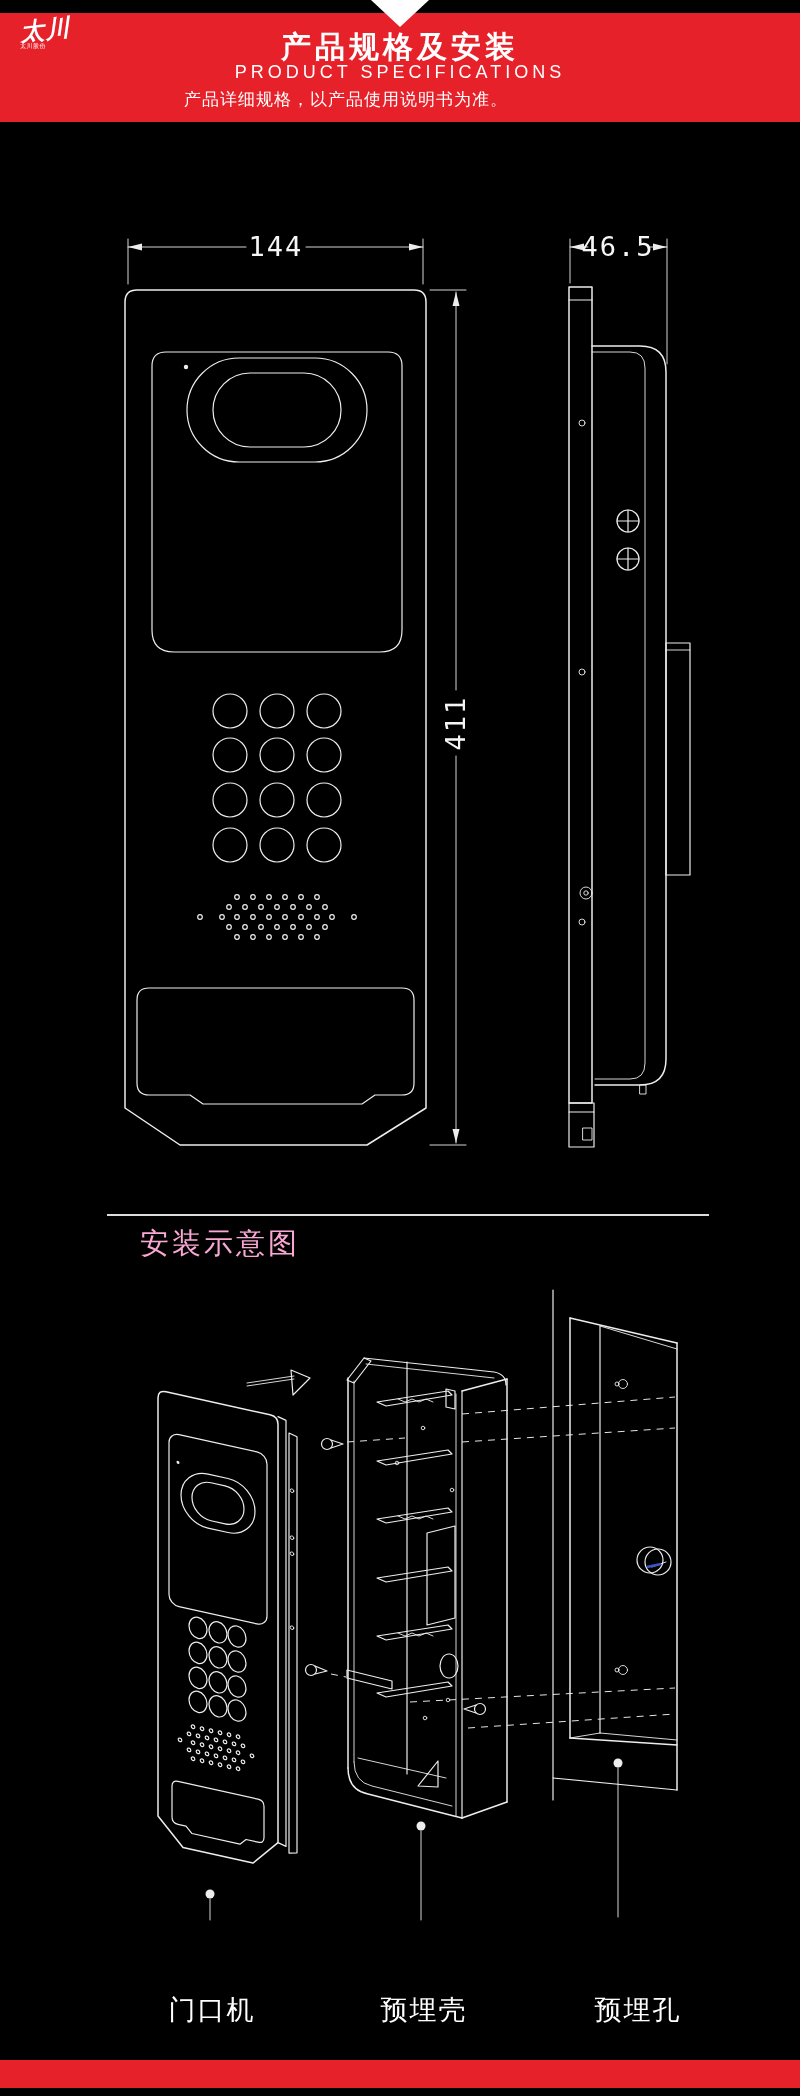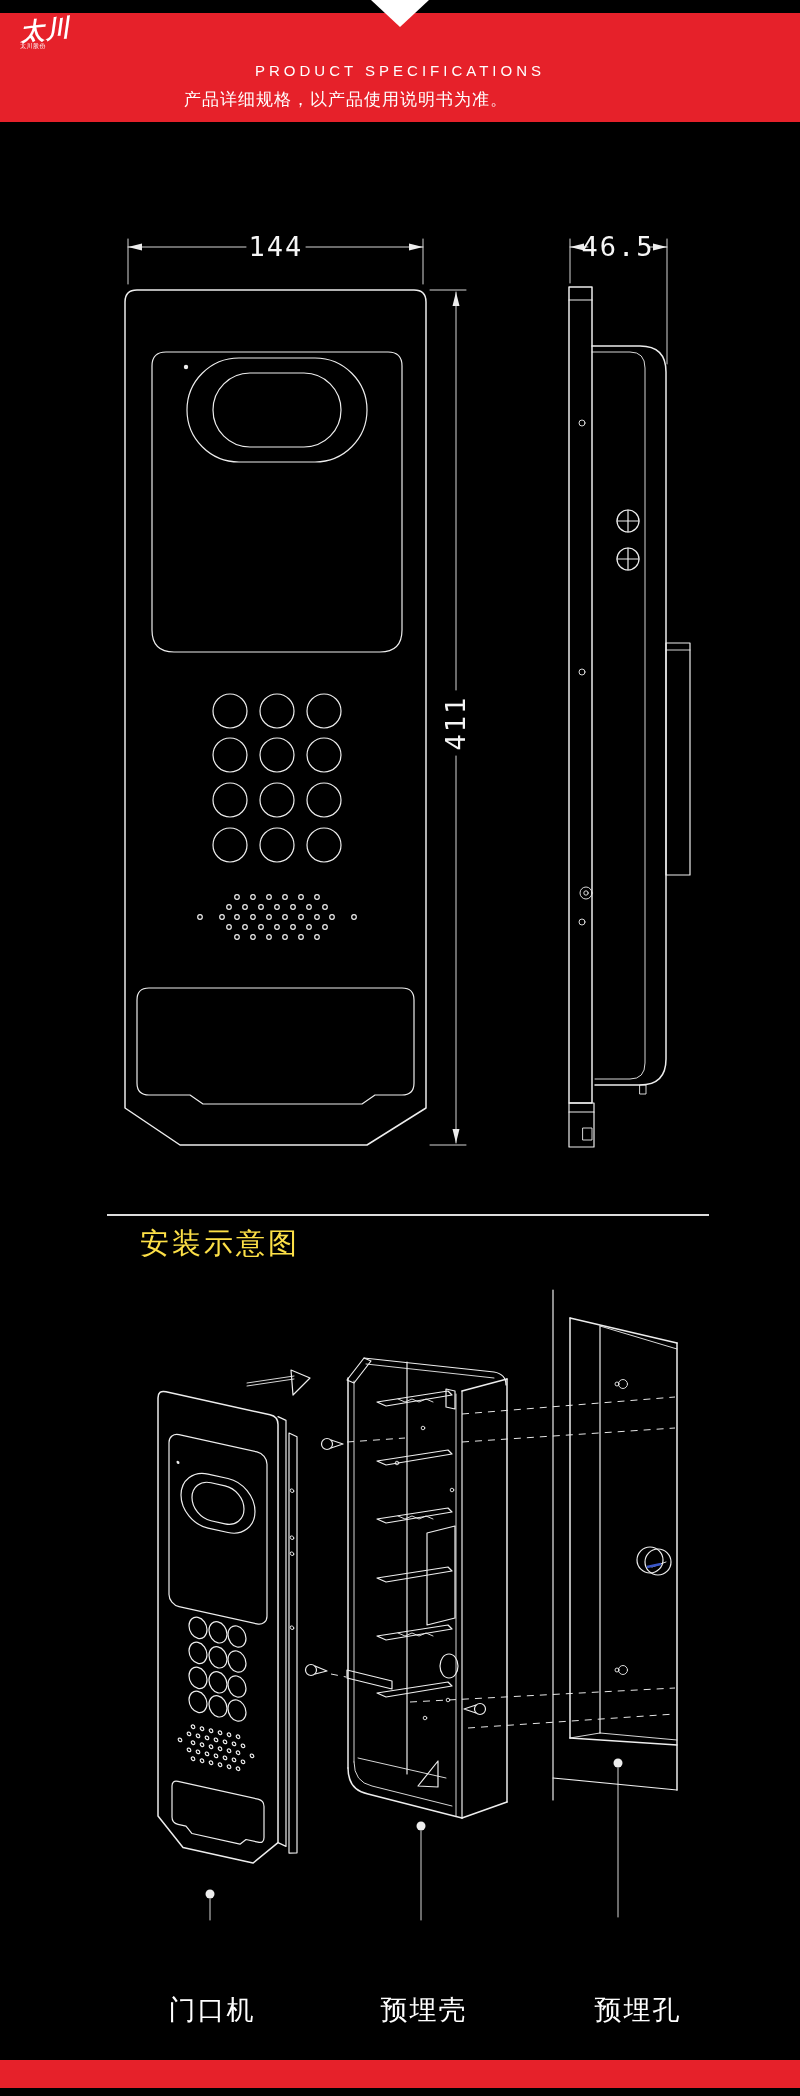--- a/index.html
+++ b/index.html
@@ -10,51 +10,52 @@
   .notch{position:absolute;left:371px;top:0;width:0;height:0;
          border-left:29px solid transparent;border-right:29px solid transparent;
          border-top:27px solid #fff;}
   .logo{position:absolute;left:20px;top:17px;width:70px;color:#fff;line-height:1;}
   .logo .mark{display:block;font-family:"Liberation Serif",serif;font-weight:bold;
               font-style:italic;font-size:24px;transform:rotate(-6deg);letter-spacing:1px;}
   .logo .sub{display:block;font-size:6px;letter-spacing:.5px;margin-top:2px;}
   .banner-title{position:absolute;left:0;top:27px;width:800px;text-align:center;color:#fff;
                 font-size:30px;font-weight:bold;letter-spacing:4px;}
   .banner-sub{position:absolute;left:0;top:62px;width:800px;text-align:center;color:#fff;
-              font-size:15px;letter-spacing:4px;}
+              font-size:18px;letter-spacing:4px;}
   .banner-tag{position:absolute;left:0;top:88px;width:692px;text-align:center;color:#fff;
               font-size:17px;letter-spacing:1px;}
   
   svg{position:absolute;left:0;top:0;}
   svg *{vector-effect:non-scaling-stroke;}
   .ln{stroke:#ededed;stroke-width:1.2;fill:none;stroke-linejoin:round;stroke-linecap:round;}
   .thick{stroke-width:1.5;}
   .thin{stroke-width:.9;}
   .fil{fill:#ededed;stroke:none;}
   .dash{stroke:#e5e5e5;stroke-width:1;fill:none;stroke-dasharray:7 6;}
   .dim{fill:#f5f5f5;font-family:"DejaVu Sans Mono",monospace;font-size:27px;letter-spacing:2px;}
   
   .sep{position:absolute;left:107px;top:1214px;width:602px;height:2px;background:#dcdcdc;}
-  .sec-title{position:absolute;left:140px;top:1224px;color:#fde047;font-size:29px;
+  .sec-title{position:absolute;left:140px;top:1224px;color:#f9a8d4;font-size:29px;
              font-family:"Liberation Serif",serif;letter-spacing:3px;}
   .part-label{position:absolute;top:1992px;width:140px;text-align:center;color:#fff;
               font-size:27px;font-family:"Liberation Serif",serif;letter-spacing:2px;}
   .bottom-bar{position:absolute;left:0;top:2060px;width:800px;height:28px;}
 </style>
 </head>
 <body>
 
 <div class="page">
 
   <div class="banner" style="background:#e6212a;"></div>
   <div class="notch"></div>
   <div class="logo">
     <span class="mark">太川</span>
     <span class="sub">太川股份</span>
   </div>
+  <div class="banner-title">产品规格及安装</div>
   <div class="banner-sub">PRODUCT SPECIFICATIONS</div>
   <div class="banner-tag">产品详细规格，以产品使用说明书为准。</div>
 
   <svg width="800" height="2096" viewBox="0 0 800 2096">
 
     <g>
       <path class="ln thick" d="M125,302 Q125,290 137,290 L414,290 Q426,290 426,302 L426,1108 L367,1145 L180,1145 L125,1108 Z"></path>
       <path class="ln" d="M166,352 L388,352 Q402,352 402,366 L402,630 Q402,652 380,652 L174,652 Q152,652 152,630 L152,366 Q152,352 166,352 Z"></path>
       <rect class="ln" x="187" y="358" width="180" height="104" rx="52"></rect>
       <rect class="ln" x="213" y="373" width="128" height="74" rx="37"></rect>

